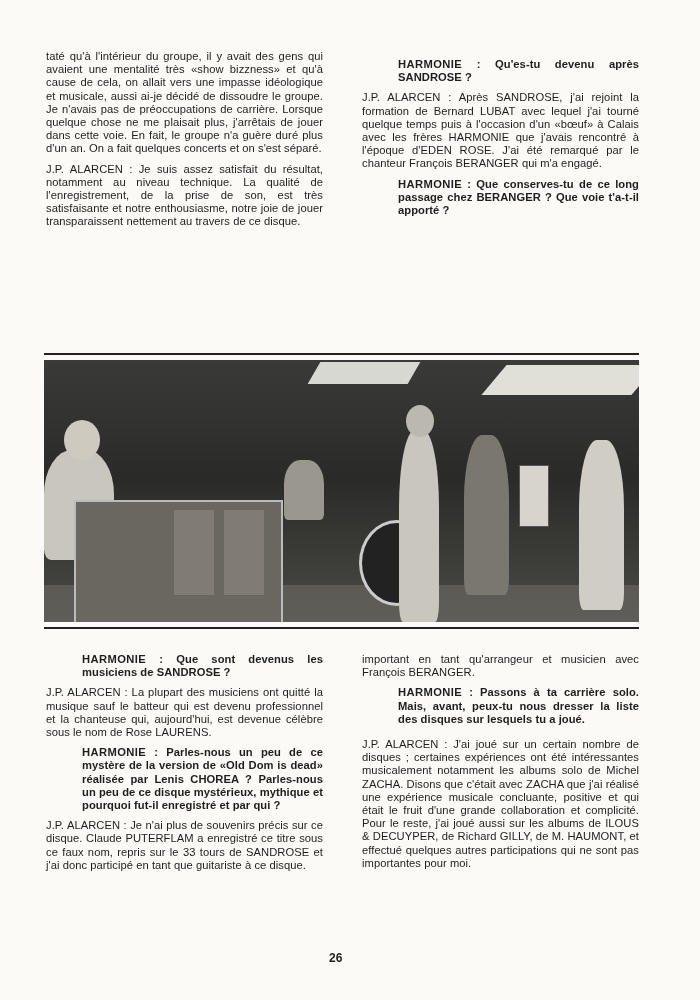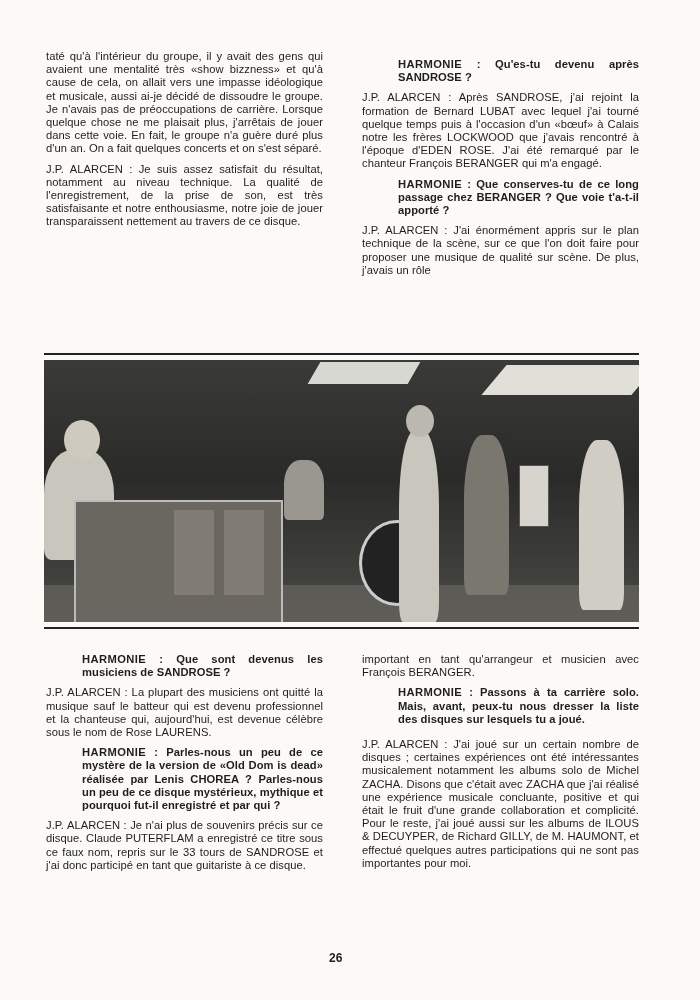--- a/index.html
+++ b/index.html
@@ -60,23 +60,22 @@
 </head>
 <body>
 
 <div class="col col-tl">
   <p>taté qu'à l'intérieur du groupe, il y avait des gens qui avaient une mentalité très «show bizzness» et qu'à cause de cela, on allait vers une impasse idéologique et musicale, aussi ai-je décidé de dissoudre le groupe. Je n'avais pas de préoccupations de carrière. Lorsque quelque chose ne me plaisait plus, j'arrêtais de jouer dans cette voie. En fait, le groupe n'a guère duré plus d'un an. On a fait quelques concerts et on s'est séparé.</p>
   <p>J.P. ALARCEN : Je suis assez satisfait du résultat, notamment au niveau technique. La qualité de l'enregistrement, de la prise de son, est très satisfaisante et notre enthousiasme, notre joie de jouer transparaissent nettement au travers de ce disque.</p>
 </div>
 
 <div class="col col-tr">
   <p class="q"><span class="harm">HARMONIE</span><span> : Qu'es-tu devenu après SANDROSE ?</span></p>
-  <p>J.P. ALARCEN : Après SANDROSE, j'ai rejoint la formation de Bernard LUBAT avec lequel j'ai tourné quelque temps puis à l'occasion d'un «bœuf» à Calais notre les frères LOCKWOOD que j'avais rencontré à l'époque d'EDEN ROSE. J'ai été remarqué par le chanteur François BERANGER qui m'a engagé.</p>
+  <p>J.P. ALARCEN : Après SANDROSE, j'ai rejoint la formation de Bernard LUBAT avec lequel j'ai tourné quelque temps puis à l'occasion d'un «bœuf» à Calais avec les frères HARMONIE que j'avais rencontré à l'époque d'EDEN ROSE. J'ai été remarqué par le chanteur François BERANGER qui m'a engagé.</p>
   <p class="q"><span class="harm">HARMONIE</span><span> : Que conserves-tu de ce long passage chez BERANGER ? Que voie t'a-t-il apporté ?</span></p>
-  <p>J.P. ALARCEN : J'ai énormément appris sur le plan technique de la scène, sur ce que l'on doit faire pour proposer une musique de qualité sur scène. De plus, j'avais un rôle</p>
 </div>
 
 <div class="rule-top"></div>
 <div class="photo" title="Black and white photo of a band rehearsing: organist, drummer, singer, guitarist and bassist">
   <div class="shape light1"></div>
   <div class="shape light2"></div>
   <div class="shape floor"></div>
   <div class="shape window"></div>
   <div class="shape person" style="left:0;top:90px;width:70px;height:110px;"></div>
   <div class="shape head" style="left:20px;top:60px;width:36px;height:40px;background:#cfcac0;"></div>

